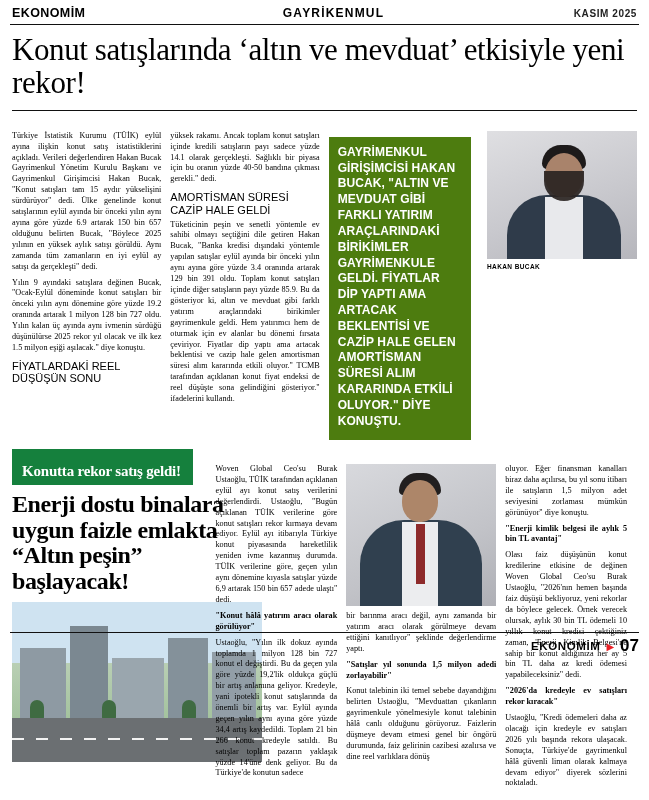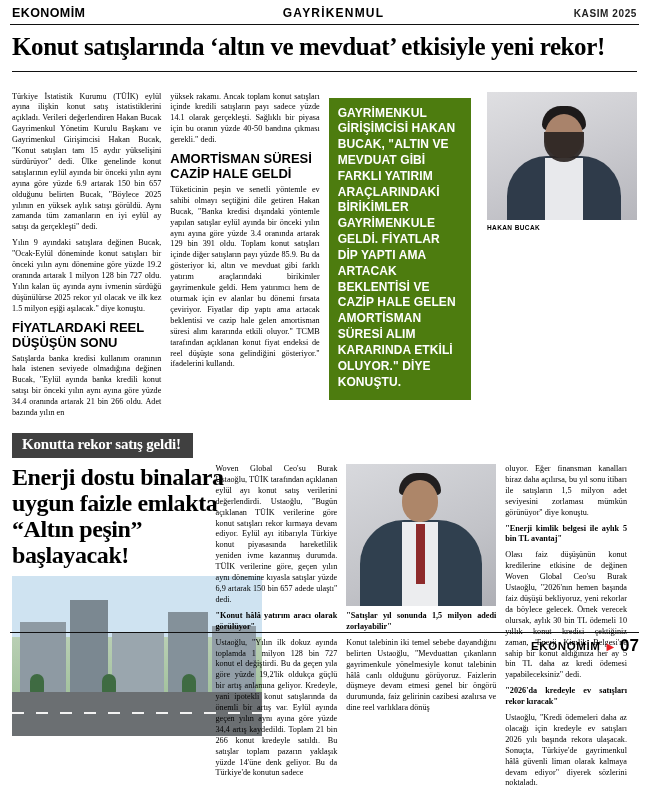--- a/index.html
+++ b/index.html
@@ -30,40 +30,40 @@
     font-weight: bold; font-size: 12px; letter-spacing: 1.2px; margin-left: 8px;
   }
   .mast-right {
     font-family: "Liberation Sans", sans-serif;
     font-weight: bold; font-size: 10px; letter-spacing: .6px; color: #222;
   }
 
   
   .headline {
     font-family: "Liberation Serif", serif;
-    font-weight: bold;
-    font-size: 25px;
+    font-weight: normal;
+    font-size: 31px;
     line-height: 1.06;
     letter-spacing: -0.4px;
     margin: 9px 0 10px 0;
     padding: 0 2px;
   }
 
   hr.rule { border: 0; border-top: 1.2px solid #111; margin: 0 2px 6px 2px; }
 
   
   .top-area { display: flex; gap: 9px; padding: 0 2px; margin-top: 20px; }
   .col { width: 150px; }
   .col p {
     font-size: 8.2px; line-height: 1.33; text-align: justify;
     margin: 0 0 5px 0;
   }
   .subhead {
     font-family: "Liberation Sans", sans-serif;
-    font-weight: bold; font-size: 13px; line-height: 1.15;
+    font-weight: normal; font-size: 11px; line-height: 1.15;
     margin: 6px 0 3px 0; text-transform: uppercase;
   }
 
   
   .quotebox {
     width: 142px;
     background: #4d7c0f;
     color: #fff;
     padding: 8px 9px 10px 9px;
     font-family: "Liberation Sans", sans-serif;
@@ -102,23 +102,23 @@
   .p-caption {
     font-family: "Liberation Sans", sans-serif;
     font-weight: bold; font-size: 6.5px; letter-spacing: .4px;
     margin-top: 4px;
   }
 
   
   .banner-wrap { margin: 9px 2px 0 2px; }
   .banner {
     display: inline-block;
-    background: #404040; color: #fff;
+    background: #15803d; color: #fff;
     font-family: "Liberation Serif", serif; font-weight: bold;
-    font-size: 15px; padding: 3px 12px 5px 10px;
+    font-size: 15px; padding: 14px 12px 5px 10px;
     letter-spacing: -0.2px;
   }
   .bigtitle {
     font-family: "Liberation Serif", serif; font-weight: bold;
     font-size: 24px; line-height: 1.08; letter-spacing: -0.4px;
     margin: 7px 0 0 0; padding: 0 2px; width: 250px;
   }
 
   
   .photo {
@@ -200,21 +200,20 @@
 
   <div class="headline">Konut satışlarında ‘altın ve mevduat’ etkisiyle yeni rekor!</div>
   <hr class="rule">
 
   <div class="top-area">
 
     <div class="col">
       <p>Türkiye İstatistik Kurumu (TÜİK) eylül ayına ilişkin konut satış istatistiklerini açıkladı. Verileri değerlendiren Hakan Bucak Gayrimenkul Yönetim Kurulu Başkanı ve Gayrimenkul Girişimcisi Hakan Bucak, "Konut satışları tam 15 aydır yükselişini sürdürüyor" dedi. Ülke genelinde konut satışlarının eylül ayında bir önceki yılın aynı ayına göre yüzde 6.9 artarak 150 bin 657 olduğunu belirten Bucak, "Böylece 2025 yılının en yüksek aylık satışı görüldü. Aynı zamanda tüm zamanların en iyi eylül ay satışı da gerçekleşti" dedi.</p>
       <p>Yılın 9 ayındaki satışlara değinen Bucak, "Ocak-Eylül döneminde konut satışları bir önceki yılın aynı dönemine göre yüzde 19.2 oranında artarak 1 milyon 128 bin 727 oldu. Yılın kalan üç ayında aynı ivmenin sürdüğü düşünülürse 2025 rekor yıl olacak ve ilk kez 1.5 milyon eşiği aşılacak." diye konuştu.</p>
       <div class="subhead">FİYATLARDAKİ REEL DÜŞÜŞÜN SONU</div>
-      <p>Satışlarda banka kredisi kullanım oranının hala istenen seviyede olmadığına değinen Bucak, "Eylül ayında banka kredili konut satışı bir önceki yılın aynı ayına göre yüzde 34.4 oranında artarak 21 bin 266 oldu. Adet bazında yılın en</p>
     </div>
 
     <div class="col">
       <p>yüksek rakamı. Ancak toplam konut satışları içinde kredili satışların payı sadece yüzde 14.1 olarak gerçekleşti. Sağlıklı bir piyasa için bu oranın yüzde 40-50 bandına çıkması gerekli." dedi.</p>
       <div class="subhead">AMORTİSMAN SÜRESİ CAZİP HALE GELDİ</div>
       <p>Tüketicinin peşin ve senetli yöntemle ev sahibi olmayı seçtiğini dile getiren Hakan Bucak, "Banka kredisi dışındaki yöntemle yapılan satışlar eylül ayında bir önceki yılın aynı ayına göre yüzde 3.4 oranında artarak 129 bin 391 oldu. Toplam konut satışları içinde diğer satışların payı yüzde 85.9. Bu da gösteriyor ki, altın ve mevduat gibi farklı yatırım araçlarındaki birikimler gayrimenkule geldi. Hem yatırımcı hem de oturmak için ev alanlar bu dönemi fırsata çeviriyor. Fiyatlar dip yaptı ama artacak beklentisi ve cazip hale gelen amortisman süresi alım kararında etkili oluyor." TCMB tarafından açıklanan konut fiyat endeksi de reel düşüşte sona gelindiğini gösteriyor." ifadelerini kullandı.</p>
     </div>
 
     <div class="col">
       <div style="height:6px"></div>
@@ -260,20 +259,21 @@
     </div>
 
     <div class="bcol">
       <div class="photo2">
         <div class="q-body"></div>
         <div class="q-shirt"></div>
         <div class="q-tie"></div>
         <div class="q-hair"></div>
         <div class="q-head"></div>
       </div>
+      <p>bir barınma aracı değil, aynı zamanda bir yatırım aracı olarak görülmeye devam ettiğini kanıtlıyor" şeklinde değerlendirme yaptı.</p>
       <p style="font-weight:bold">"Satışlar yıl sonunda 1,5 milyon adedi zorlayabilir"</p>
       <p>Konut talebinin iki temel sebebe dayandığını belirten Ustaoğlu, "Mevduattan çıkanların gayrimenkule yönelmesiyle konut talebinin hâlâ canlı olduğunu görüyoruz. Faizlerin düşmeye devam etmesi genel bir öngörü durumunda, faiz gelirinin cazibesi azalırsa ve dine reel varlıklara dönüş</p>
     </div>
 
     <div class="bcol">
       <p>oluyor. Eğer finansman kanalları biraz daha açılırsa, bu yıl sonu itibarı ile satışların 1,5 milyon adet seviyesini zorlaması mümkün görünüyor" diye konuştu.</p>
       <p style="font-weight:bold">"Enerji kimlik belgesi ile aylık 5 bin TL avantaj"</p>
       <p>Olası faiz düşüşünün konut kredilerine etkisine de değinen Woven Global Ceo'su Burak Ustaoğlu, "2026'nın hemen başında faiz düşüşü bekliyoruz, yeni rekorlar da böylece gelecek. Örnek verecek olursak, aylık 30 bin TL ödemeli 10 yıllık konut kredisi çektiğiniz zaman, 'Enerji Kimlik Belgesi'ne sahip bir konut aldığınıza her ay 5 bin TL daha az kredi ödemesi yapabileceksiniz" dedi.</p>
       <p style="font-weight:bold">"2026'da kredeyle ev satışları rekor kıracak"</p>
       <p>Ustaoğlu, "Kredi ödemeleri daha az olacağı için kredeyle ev satışları 2026 yılı başında rekora ulaşacak. Sonuçta, Türkiye'de gayrimenkul hâlâ güvenli liman olarak kalmaya devam ediyor" diyerek sözlerini noktaladı.</p>

